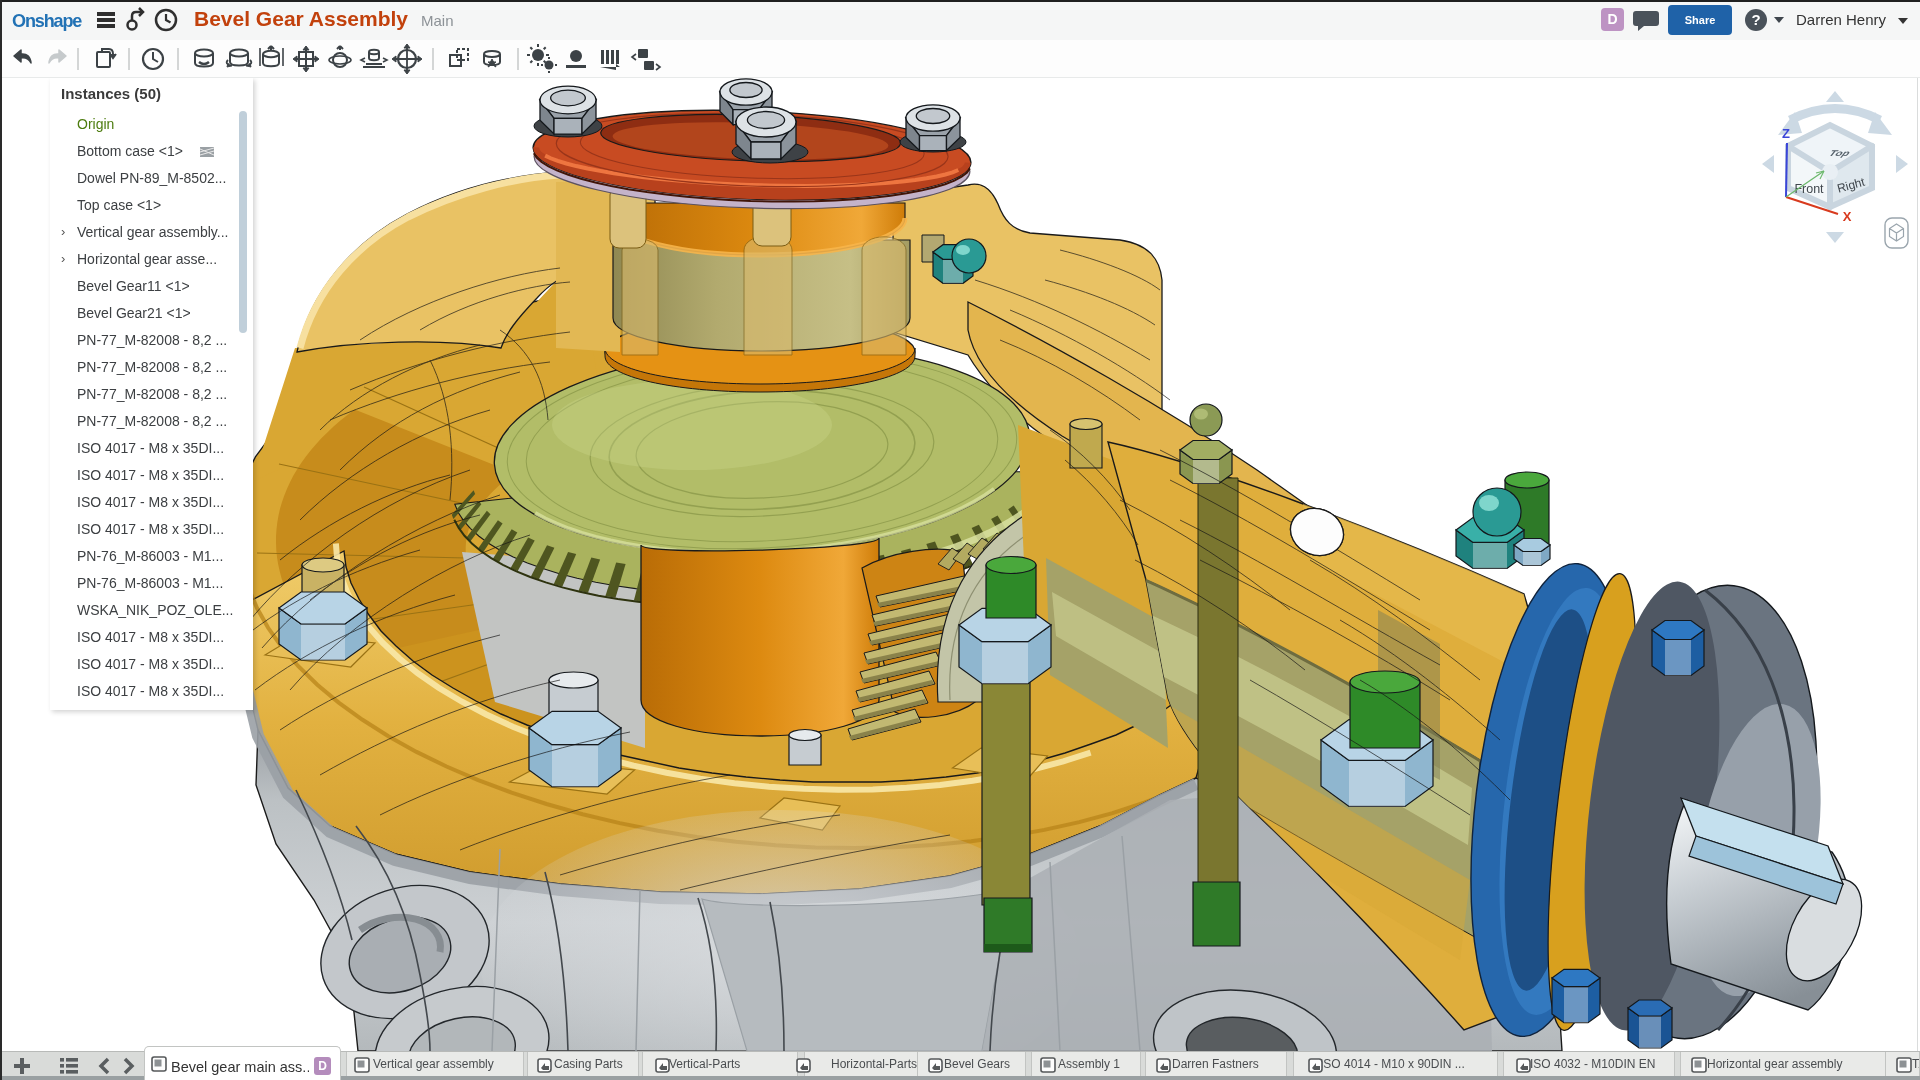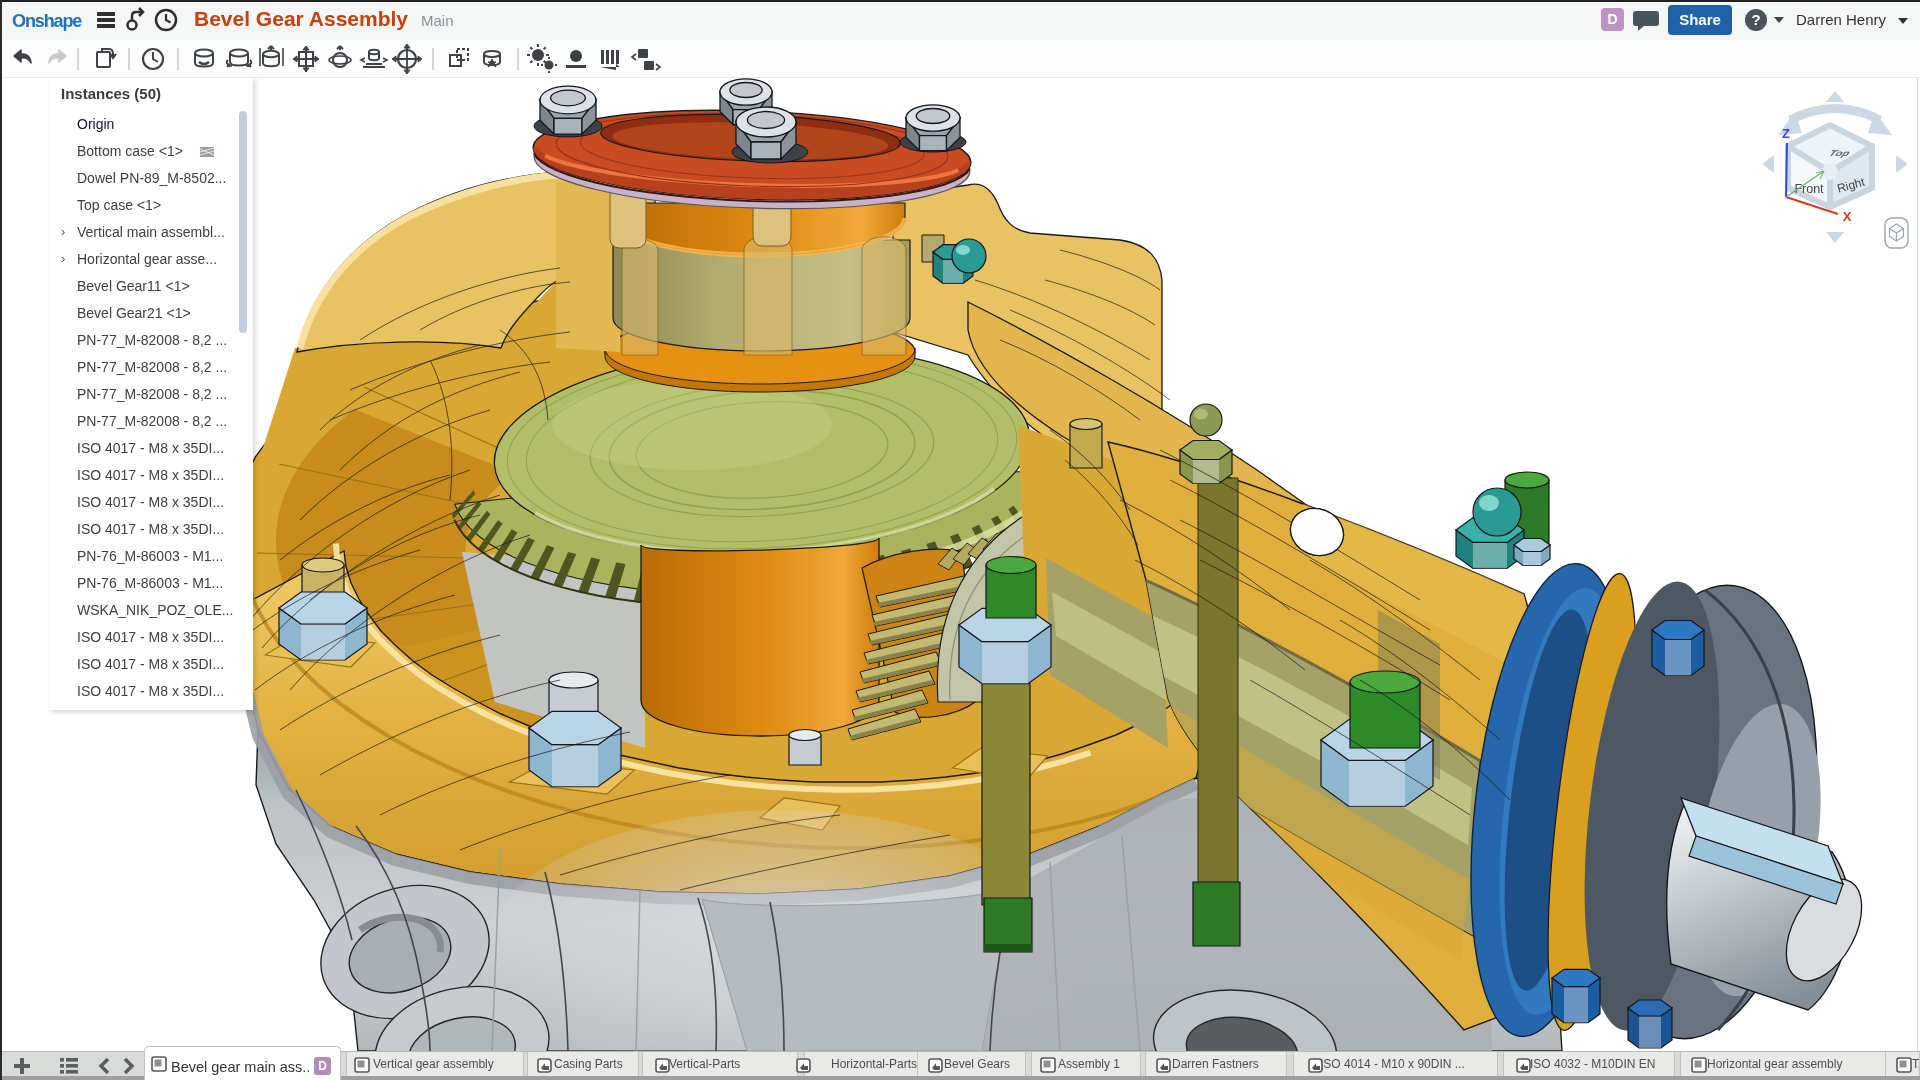--- a/index.html
+++ b/index.html
@@ -8,30 +8,30 @@
 
 #header{position:absolute;left:0;top:0;width:1920px;height:40px;background:#f5f6f6;z-index:30;}
 #topline{position:absolute;left:0;top:0;width:1920px;height:2px;background:#202020;z-index:40;}
 #leftline{position:absolute;left:0;top:0;width:2px;height:1080px;background:#2a2a2a;z-index:40;}
 .logo{position:absolute;left:12px;top:10px;font-size:19px;font-weight:bold;color:#2272b5;letter-spacing:-1.2px;transform:scaleX(0.95);transform-origin:left;}
 .hamb{position:absolute;left:97px;top:12px;width:18px;height:16px;}
 .hamb div{height:3.5px;background:#2f2f2f;margin-bottom:2.6px;}
 .htitle{position:absolute;left:194px;top:7px;font-size:21px;font-weight:bold;color:#c2410c;}
 .hmain{position:absolute;left:421px;top:12px;font-size:15px;color:#8d9297;}
 .avatar{position:absolute;left:1601px;top:8px;width:23px;height:23px;background:#bd93c3;border-radius:4px;color:#fff;font-size:14px;font-weight:bold;text-align:center;line-height:23px;}
-.share{position:absolute;left:1668px;top:5px;width:64px;height:30px;background:#1f62a8;border-radius:4px;color:#fff;font-size:15px;font-weight:bold;text-align:center;line-height:30px;}
+.share{position:absolute;left:1668px;top:5px;width:64px;height:30px;background:#1f62a8;border-radius:4px;color:#fff;font-size:11px;font-weight:bold;text-align:center;line-height:30px;}
 .uname{position:absolute;left:1796px;top:11px;font-size:15px;color:#333;}
 
 #toolbar{position:absolute;left:0;top:40px;width:1920px;height:38px;background:#fdfdfd;z-index:30;}
 #panelline{position:absolute;left:0;top:77px;width:1920px;height:1px;background:#e8eaea;z-index:31;}
 
 #lpanel{position:absolute;left:2px;top:78px;width:203px;height:632px;background:#fff;z-index:20;box-shadow:2px 2px 5px rgba(0,0,0,0.18);margin-left:48px;}
 .ptitle{position:absolute;left:11px;top:7px;font-size:15px;font-weight:bold;color:#3b3b3b;}
 .pitem{position:absolute;left:27px;width:170px;font-size:14px;color:#3d4043;white-space:nowrap;overflow:hidden;}
-.gray{color:#0f172a;}
+.gray{color:#4d7c0f;}
 .chev{position:absolute;left:11px;font-size:13px;color:#555;}
 .scrollb{position:absolute;left:189px;top:33px;width:8px;height:222px;background:#c0cfda;border-radius:4px;}
 
 #btabs{position:absolute;left:0;top:1051px;width:1920px;height:29px;background:#d9dbd9;border-top:1px solid #b8bab8;z-index:30;}
 #bstrip{position:absolute;left:0;top:1076px;width:1920px;height:4px;background:#9aa0a2;z-index:32;}
 .tab{position:absolute;top:1052px;height:28px;background:#e9eae8;border-left:1px solid #c2c4c2;border-right:1px solid #c2c4c2;z-index:31;font-size:12px;color:#4a4d50;white-space:nowrap;overflow:hidden;}
 .tab .tx{position:absolute;left:26px;top:5px;}
 .atab{position:absolute;left:144px;top:1046px;width:197px;height:34px;background:#fff;border:1px solid #c2c4c2;border-bottom:none;border-radius:5px 5px 0 0;z-index:33;font-size:15px;color:#333;}
 </style>
 </head>
@@ -490,21 +490,21 @@
 </div>
 <div id="panelline"></div>
 
 <div id="lpanel">
   <div class="ptitle">Instances (50)</div>
   <div class="pitem gray" style="top:38px">Origin</div>
   <div class="pitem" style="top:65px">Bottom case &lt;1&gt;</div>
   <div class="pitem" style="top:92px">Dowel PN-89_M-8502...</div>
   <div class="pitem" style="top:119px">Top case &lt;1&gt;</div>
   <div class="chev" style="top:146px">›</div>
-  <div class="pitem" style="top:146px">Vertical main assembl...</div>
+  <div class="pitem" style="top:146px">Vertical gear assembly...</div>
   <div class="chev" style="top:173px">›</div>
   <div class="pitem" style="top:173px">Horizontal gear asse...</div>
   <div class="pitem" style="top:200px">Bevel Gear11 &lt;1&gt;</div>
   <div class="pitem" style="top:227px">Bevel Gear21 &lt;1&gt;</div>
   <div class="pitem" style="top:254px">PN-77_M-82008 - 8,2 ...</div>
   <div class="pitem" style="top:281px">PN-77_M-82008 - 8,2 ...</div>
   <div class="pitem" style="top:308px">PN-77_M-82008 - 8,2 ...</div>
   <div class="pitem" style="top:335px">PN-77_M-82008 - 8,2 ...</div>
   <div class="pitem" style="top:362px">ISO 4017 - M8 x 35DI...</div>
   <div class="pitem" style="top:389px">ISO 4017 - M8 x 35DI...</div>

